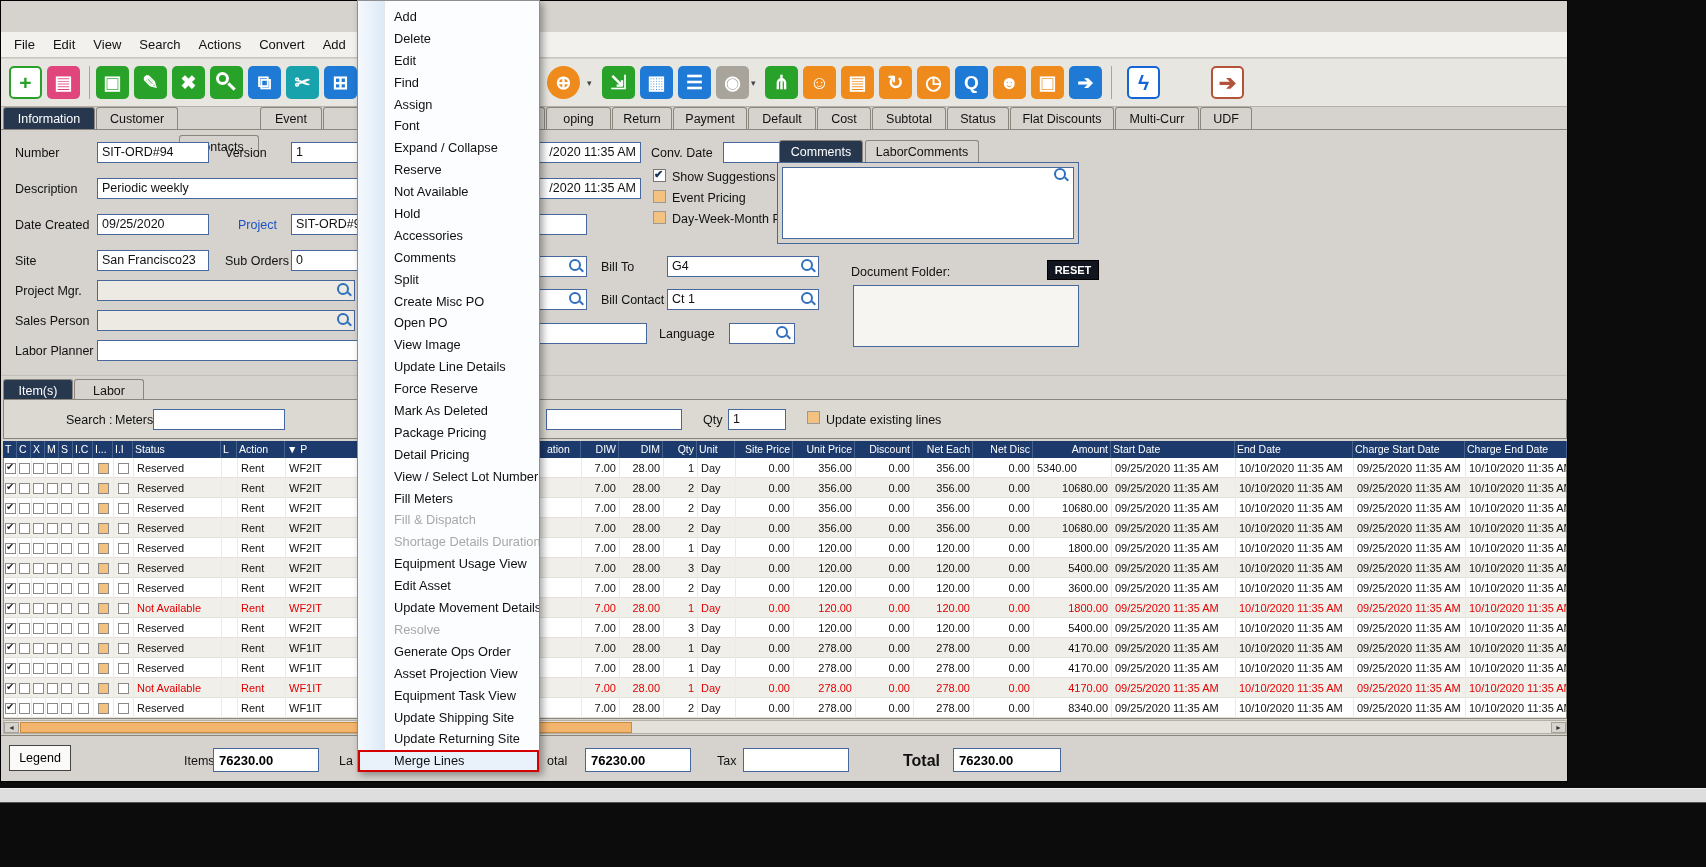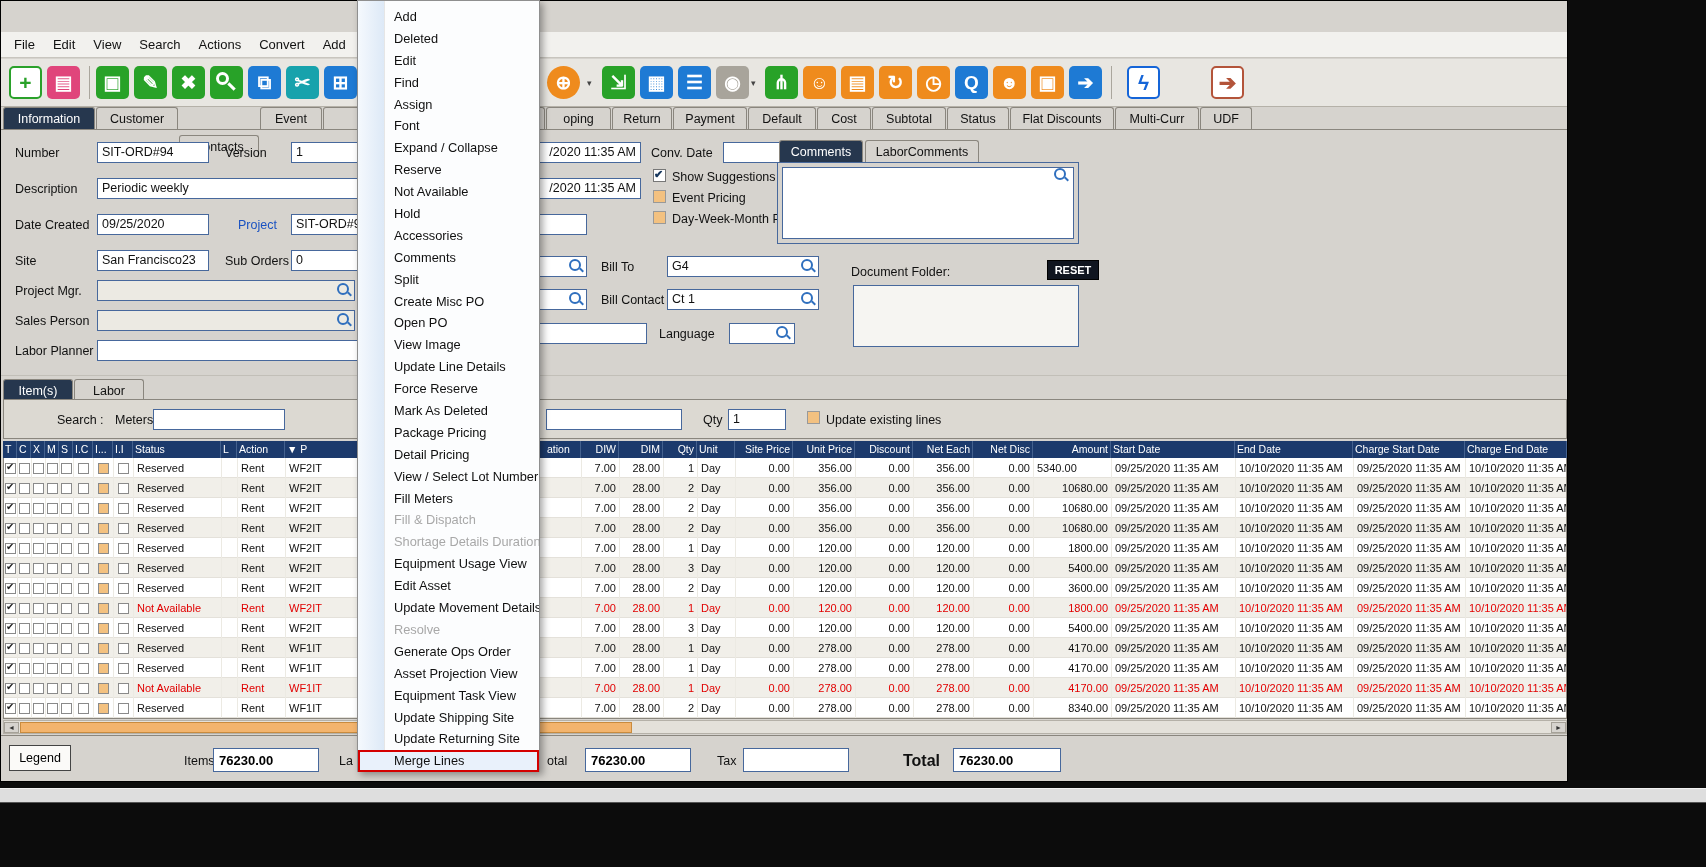--- a/index.html
+++ b/index.html
@@ -215,21 +215,21 @@
 
   <div class="lbl" style="left:850px;top:264px">Document Folder:</div>
   <div id="resetbtn">RESET</div>
   <div id="folderbox"></div>
 
   <div id="sepline"></div>
   <div class="tab sel" style="position:absolute;left:2px;top:378px;width:70px">Item(s)</div>
   <div class="tab" style="position:absolute;left:73px;top:378px;width:70px">Labor</div>
 
   <div id="searchpanel"></div>
-  <div class="lbl" style="left:56px;top:412px">Search :</div>
+  <div class="lbl" style="left:65px;top:412px">Search :</div>
   <div class="lbl" style="left:114px;top:412px">Meters</div>
   <div class="fld" style="left:152px;top:408px;width:132px"></div>
   <div class="fld" style="left:545px;top:408px;width:136px"></div>
   <div class="lbl" style="left:702px;top:412px">Qty</div>
   <div class="fld" style="left:727px;top:408px;width:58px">1</div>
   <span class="cbx orange" style="left:806px;top:410px"></span>
   <div class="lbl" style="left:825px;top:412px">Update existing lines</div>
 
   <div id="thead">
       <div class="th" style="width: 14px;">T</div>
@@ -866,21 +866,21 @@
   <div class="lbl bold" style="left:902px;top:751px;font-size:16px">Total</div>
   <div class="tfield" style="left:952px;top:747px;width:108px">76230.00</div>
 
 </div>
 
 <div id="bstrip"></div>
 
 <div id="ctxmenu">
     <div id="ctxitems">
       <div class="cmi">Add</div>
-      <div class="cmi">Deleted</div>
+      <div class="cmi">Delete</div>
       <div class="cmi">Edit</div>
       <div class="cmi">Find</div>
       <div class="cmi">Assign</div>
       <div class="cmi">Font</div>
       <div class="cmi">Expand / Collapse</div>
       <div class="cmi">Reserve</div>
       <div class="cmi">Not Available</div>
       <div class="cmi">Hold</div>
       <div class="cmi">Accessories</div>
       <div class="cmi">Comments</div>

